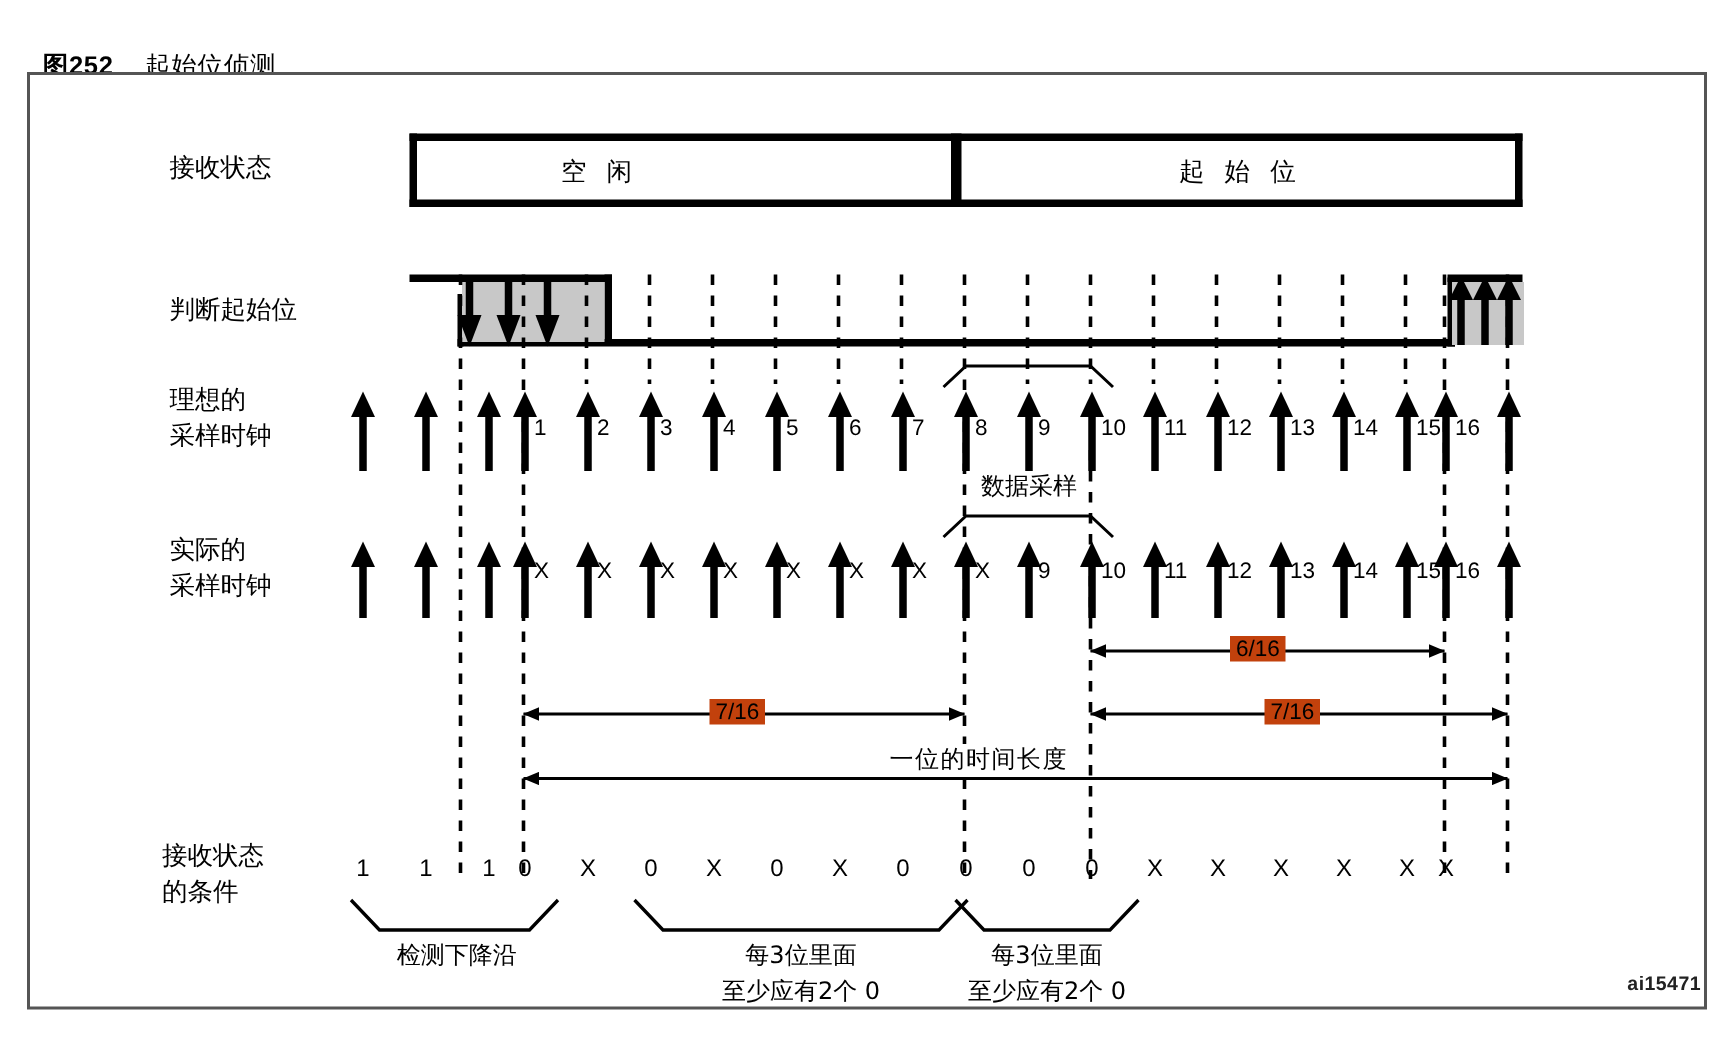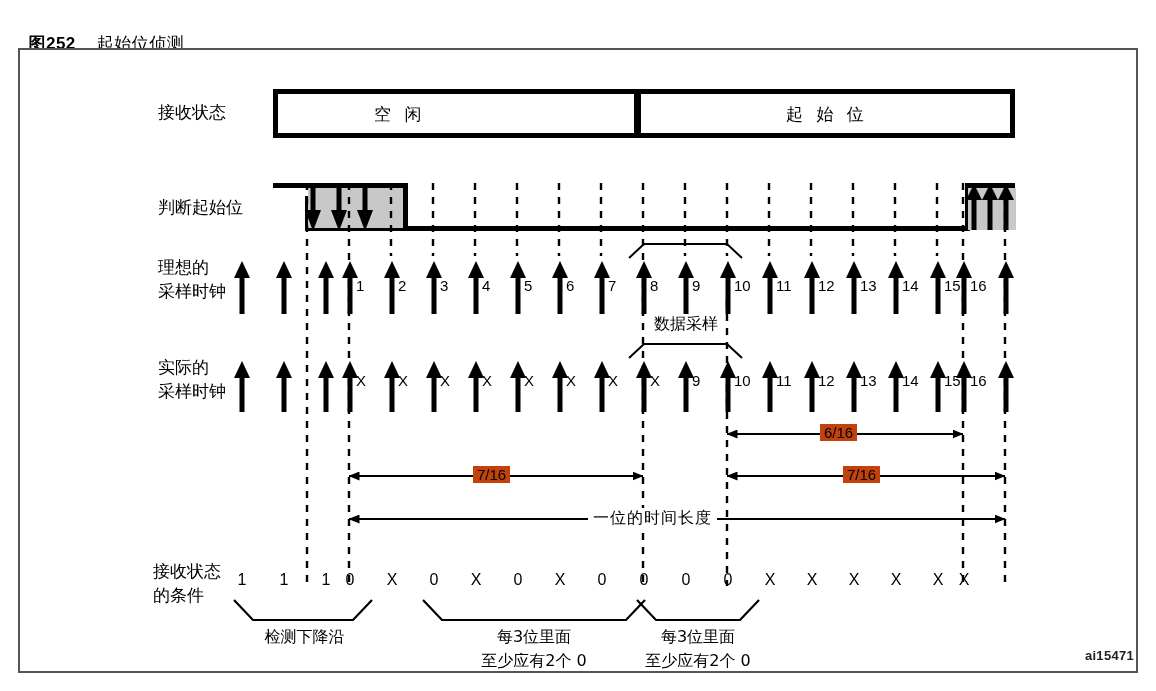--- a/index.html
+++ b/index.html
@@ -14,21 +14,21 @@
   }
   #fig-title .num{font-weight:bold;}
   #frame{
     position:absolute;left:18px;top:48px;width:1120px;height:625px;
     border:2px solid #555;box-sizing:border-box;background:#fff;
   }
   #canvas{position:absolute;left:0;top:0;width:1156px;height:691px;}
   .rowlabel{
     position:absolute;font-size:17px;line-height:23px;
     font-family:"DejaVu Sans","Liberation Sans",sans-serif;
-    white-space:pre;text-align:left;margin-left:45px;
+    white-space:pre;text-align:left;
   }
   .barlabel{
     position:absolute;font-size:17px;white-space:pre;
     letter-spacing:4px;
     font-family:"DejaVu Sans","Liberation Sans",sans-serif;
     text-align:center;
   }
   .ticknum{
     position:absolute;font-size:15px;white-space:pre;
     font-family:"Liberation Sans",sans-serif;
@@ -380,21 +380,21 @@
 <div class="ticknum" style="left:860px;top:372px;">13</div>
 <div class="ticknum" style="left:902px;top:372px;">14</div>
 <div class="ticknum" style="left:944px;top:372px;">15</div>
 <div class="ticknum" style="left:970px;top:372px;">16</div>
 
 <div class="cjklabel" style="left:626px;top:313px;width:120px;">数据采样</div>
 
 <div class="dimlabel" style="left:820px;top:424px;">6/16</div>
 <div class="dimlabel" style="left:473px;top:466px;">7/16</div>
 <div class="dimlabel" style="left:843px;top:466px;">7/16</div>
-<div class="cjkdim" style="left:588px;top:508px;">一位的时间长度</div>
+<div class="cjkdim" style="left:588px;top:496px;">一位的时间长度</div>
 
 <div class="bitchar" style="left:232px;top:571px;width:20px;">1</div>
 <div class="bitchar" style="left:274px;top:571px;width:20px;">1</div>
 <div class="bitchar" style="left:316px;top:571px;width:20px;">1</div>
 <div class="bitchar" style="left:340px;top:571px;width:20px;">0</div>
 <div class="bitchar" style="left:382px;top:571px;width:20px;">X</div>
 <div class="bitchar" style="left:424px;top:571px;width:20px;">0</div>
 <div class="bitchar" style="left:466px;top:571px;width:20px;">X</div>
 <div class="bitchar" style="left:508px;top:571px;width:20px;">0</div>
 <div class="bitchar" style="left:550px;top:571px;width:20px;">X</div>

